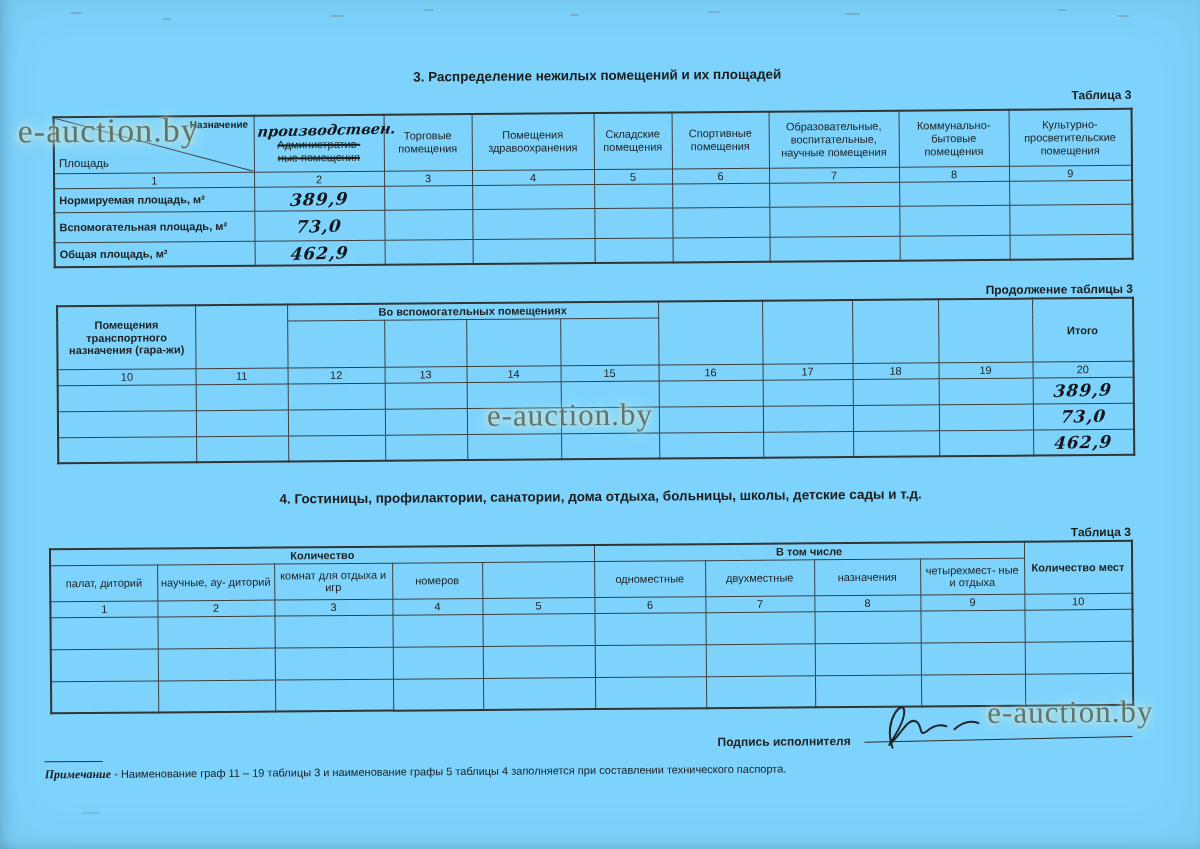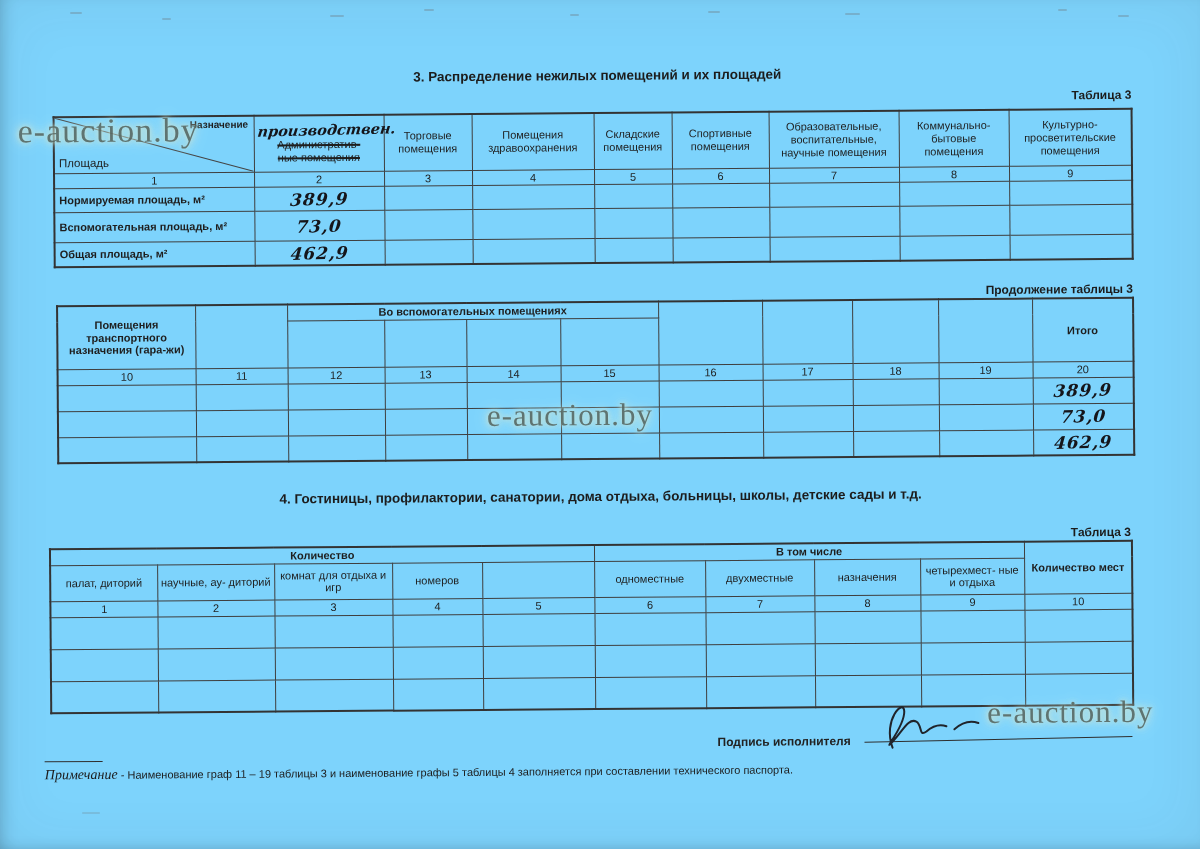--- a/index.html
+++ b/index.html
@@ -37,21 +37,21 @@
     position:absolute; font-family:"Liberation Serif", serif; font-size:31px; letter-spacing:1px;
     color:#5d6d66; text-shadow:0 0 4px #c8e2d2, 0 0 9px #c8e2d2, 0 0 14px #d5eadd;
     opacity:.92; z-index:9; pointer-events:none; white-space:nowrap;
   }
   .wm-big { font-size:34px; }
 
   .sig-label { position:absolute; font-weight:bold; font-size:12px; }
   .sig-line { position:absolute; border-bottom:1.5px solid #2e2e2e; transform:rotate(-0.8deg); }
   .sig-svg { position:absolute; z-index:3; }
   .note { position:absolute; font-size:11px; color:#1c1c1c; }
-  .note i { font-weight:normal; font-family:"Liberation Serif", serif; font-size:14px; }
+  .note i { font-weight:bold; font-family:"Liberation Serif", serif; font-size:12px; }
   .note-overline { position:absolute; border-top:1.5px solid #2f2f2f; }
 
   .speck { position:absolute; height:2px; background:#6a6a6a; opacity:.3; border-radius:1px; }
 </style>
 </head>
 <body>
 
 <div class="page">
 
   <div class="speck" style="left:70px;top:12px;width:12px"></div>

